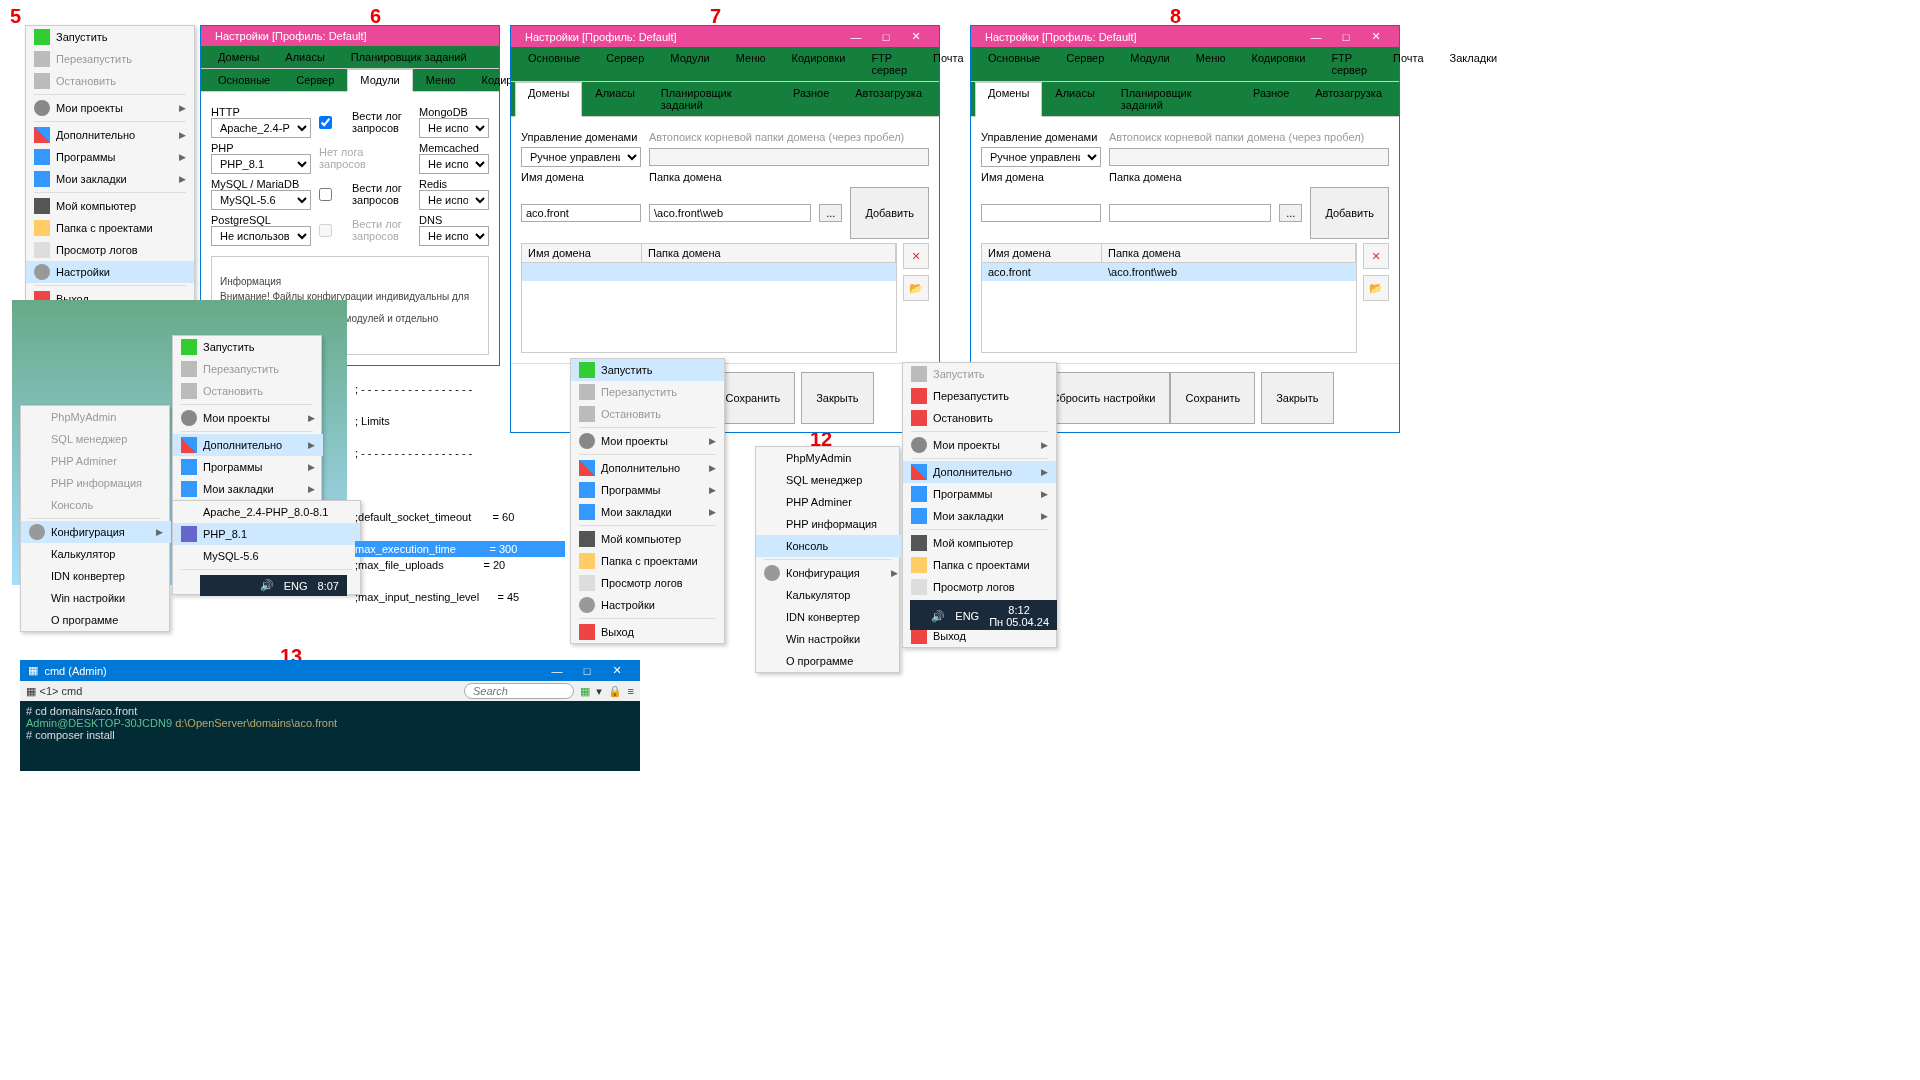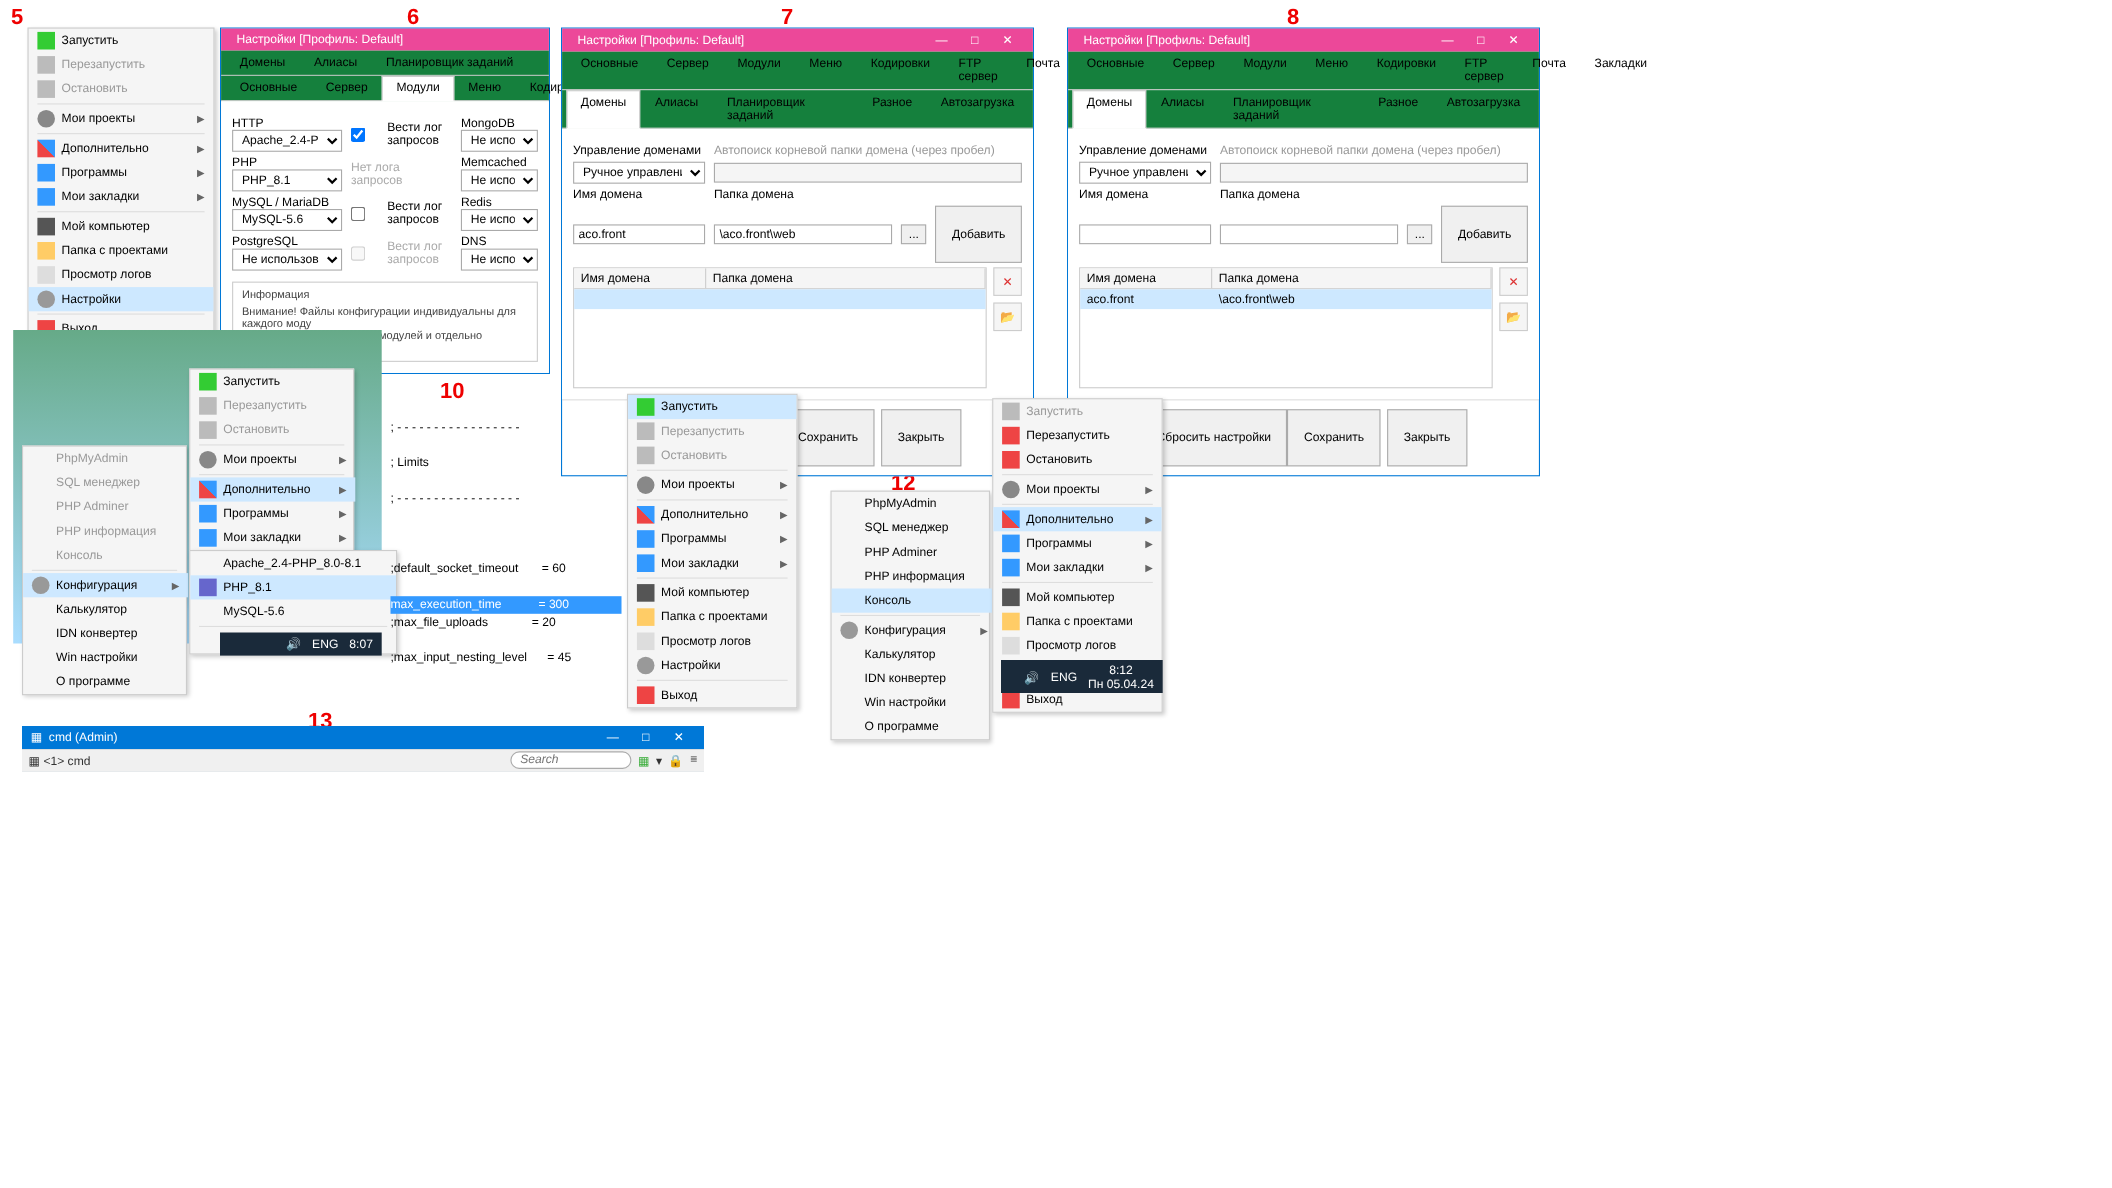--- a/index.html
+++ b/index.html
@@ -18,21 +18,21 @@
 .wbtn{width:30px;text-align:center;color:#fff}
 .tabs{display:flex;border-bottom:1px solid #ccc;background:#15803d;padding:0 4px}
 .tab{padding:4px 12px;border:1px solid transparent;cursor:default}
 .tab.act{border:1px solid #ccc;border-bottom:1px solid #fff;background:#fff;margin-bottom:-1px}
 .body{padding:10px;background:#fff}
 .row{display:flex;align-items:center;margin:4px 0;gap:8px}
 select,input[type=text]{border:1px solid #aaa;padding:2px 4px;background:#fff;font-size:11px}
 .chk{display:flex;align-items:center;gap:20px}
 .btn{border:1px solid #aaa;background:#f0f0f0;padding:19px 14px;cursor:default}
 .footer{display:flex;justify-content:center;padding:8px;border-top:1px solid #ddd}
-.fieldset{border:1px solid #ccc;padding:6px 8px;margin-top:10px}
+.fieldset{border:1px solid #ccc;padding:19px 8px;margin-top:10px}
 .fieldset .leg{font-size:10px;color:#444;margin-bottom:4px}
 .tbl{border:1px solid #ccc;width:100%}
 .tbl .hd{display:flex;background:#f5f5f5;border-bottom:1px solid #ccc}
 .tbl .hd>div{padding:3px 6px;border-right:1px solid #ccc}
 .tbl .tr{display:flex}
 .tbl .tr>div{padding:3px 6px}
 .tbl .tr.sel{background:#cde8ff}
 .sidebtns{display:flex;flex-direction:column;gap:6px;margin-left:6px}
 .sidebtn{width:26px;height:26px;border:1px solid #ccc;background:#f5f5f5;display:flex;align-items:center;justify-content:center}
 .code{font-family:Consolas,monospace;font-size:12px;white-space:pre;line-height:16px}
@@ -631,13 +631,18 @@
     </div>
 <div class="tb">
       <span>▦ <span>&lt;1&gt; cmd</span></span>
       <span style="flex:1"></span>
       <input type="text" style="width: 110px; border-radius: 10px; padding: 1px 8px; font-style: italic; color: rgb(136, 136, 136);" placeholder="Search">
       <span style="color:#3a3">▦</span>
       <span>▾</span>
       <span>🔒</span>
       <span>≡</span>
     </div>
+<div class="body" style="min-height:70px">
+<div># cd domains/aco.front</div>
+<div><span style="color:#5fbf8f">Admin@DESKTOP-30JCDN9 </span><span style="color:#b9a96b">d:\OpenServer\domains\aco.front</span></div>
+<div># composer install</div>
+</div>
 </div>
 
 </body></html>

